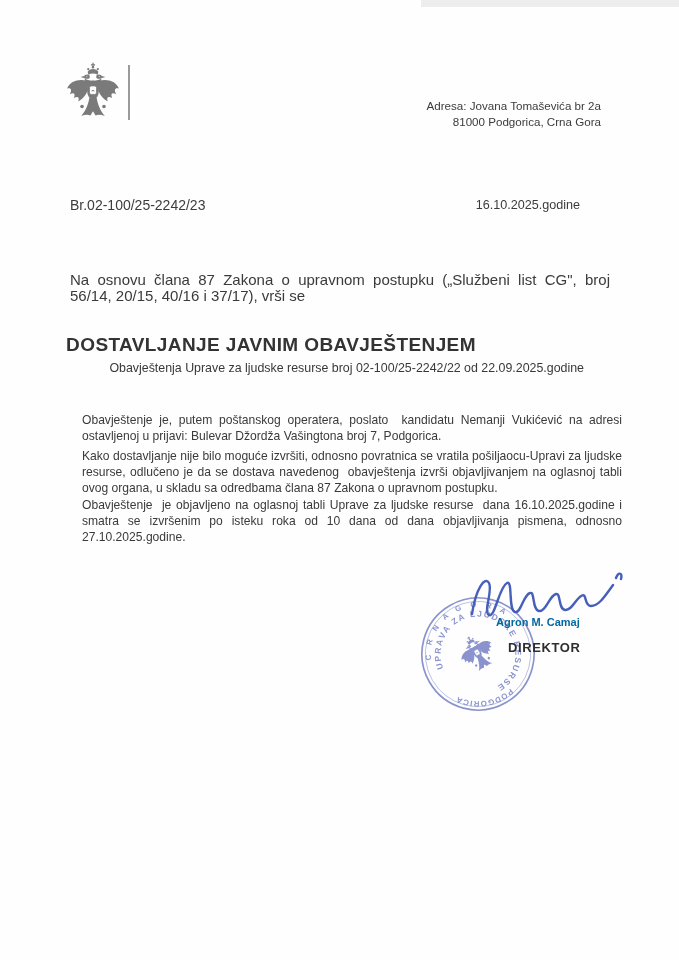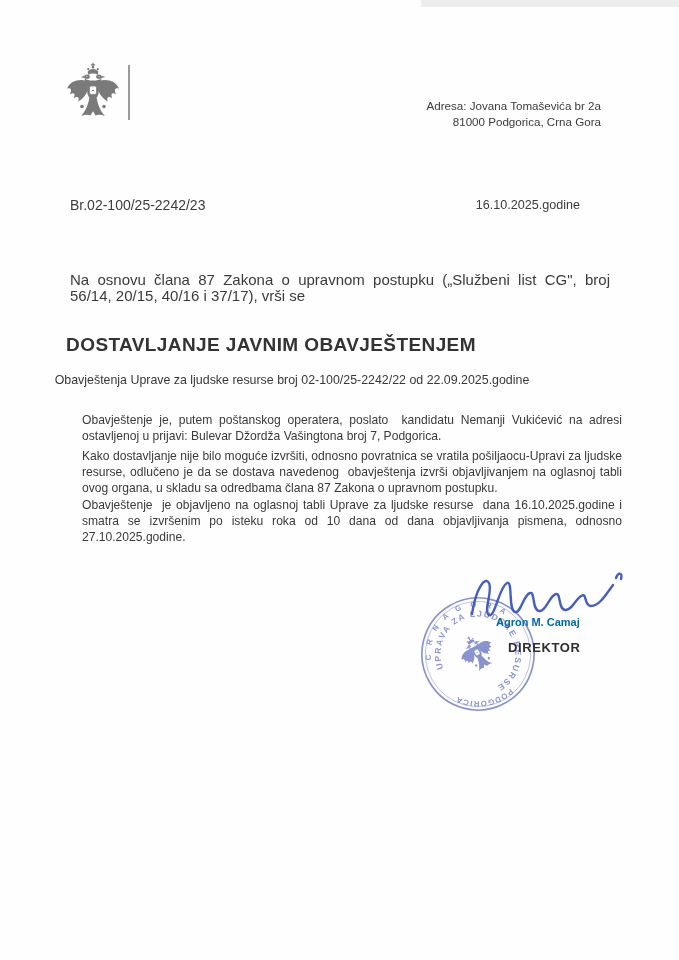--- a/index.html
+++ b/index.html
@@ -16,21 +16,21 @@
   .org{position:absolute;left:139px;top:66px;font-size:16px;line-height:25px;color:#3c3c3c;}
   .address{position:absolute;right:78px;top:98px;text-align:right;font-size:11.6px;line-height:16.4px;color:#3c3c3c;}
 
   .ref{position:absolute;left:70px;top:197px;font-size:14px;color:#3c3c3c;}
   .date{position:absolute;right:99px;top:198px;font-size:12.6px;color:#3c3c3c;}
 
   .intro{position:absolute;left:70px;top:272px;width:540px;margin:0;
          font-size:15px;line-height:16px;text-align:justify;white-space:pre-wrap;}
   .title{position:absolute;left:0;top:334px;width:542px;margin:0;text-align:center;
          font-size:19px;font-weight:bold;letter-spacing:.4px;color:#333;}
-  .subtitle{position:absolute;left:0;top:361px;width:584px;text-align:center;font-size:12.4px;color:#383838;margin-top:12px;}
+  .subtitle{position:absolute;left:0;top:361px;width:584px;text-align:right;font-size:12.4px;color:#383838;}
 
   .para{position:absolute;left:70px;width:540px;margin:12px;font-size:12.1px;line-height:16.2px;
         text-align:justify;white-space:pre-wrap;}
   .p1{top:400px;} .p2{top:436px;} .p3{top:485px;}
 
   
   .sig{position:absolute;left:464px;top:568px;width:162px;height:58px;z-index:3;}
   .sig-name{position:absolute;left:496px;top:616px;font-size:11px;font-weight:bold;color:#0369a1;z-index:4;}
   .sig-role{position:absolute;left:496px;top:640px;font-size:13px;font-weight:bold;letter-spacing:.6px;color:#2e2e2e;z-index:4;margin-left:12px;}
   .stamp{position:absolute;left:417px;top:593px;width:122px;height:122px;z-index:2;

